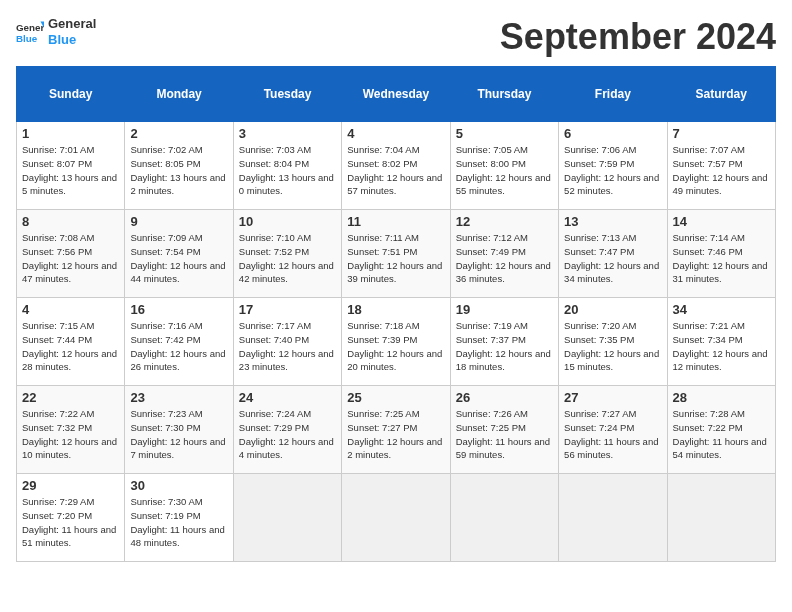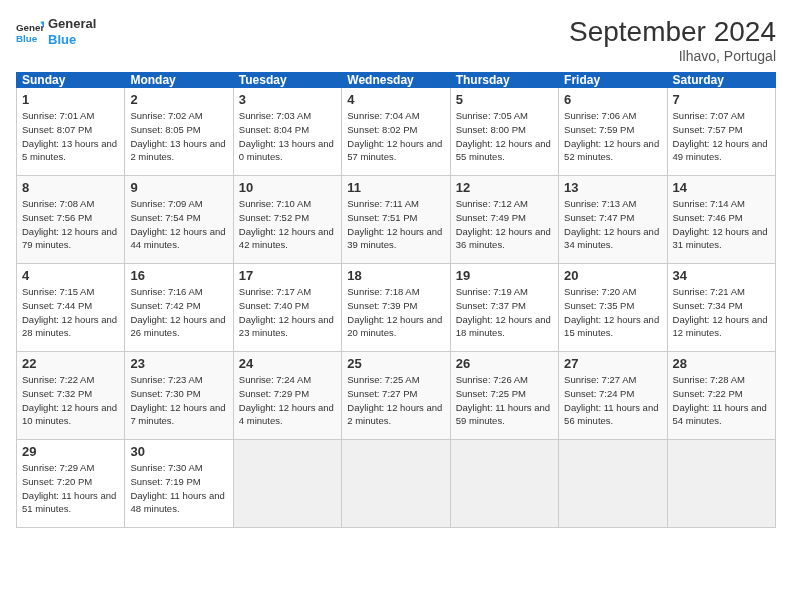--- a/index.html
+++ b/index.html
@@ -22,38 +22,38 @@
       gap: 4px;
     }
     .logo-icon {
       width: 28px;
       height: 28px;
     }
     .title-block {
       text-align: right;
     }
     .month-title {
-      font-size: 28px;
-      font-weight: normal;
+      font-size: 36px;
+      font-weight: bold;
       color: #333;
     }
     .location {
       font-size: 14px;
       color: #555;
     }
     table {
       width: 100%;
       border-collapse: collapse;
       font-size: 10.5px;
     }
     thead tr th {
       background-color: #1565C0;
       color: #fff;
-      text-align: left;
-      padding: 0 5px;
+      text-align: center;
+      padding: 20px 5px;
       font-size: 12px;
       font-weight: bold;
       border: 1px solid #1565C0;
     }
     tbody tr td {
       border: 1px solid #ccc;
       vertical-align: top;
       padding: 4px 5px;
       width: calc(100% / 7);
       min-height: 80px;
@@ -89,21 +89,20 @@
       <text x="0" y="34" font-size="14" font-weight="bold" fill="#2196F3">Blue</text>
       <polygon points="35,5 45,5 40,14" fill="#2196F3"></polygon>
     </svg>
     <div>
       <div style="font-size:13px;font-weight:bold;color:#333;line-height:1.2;">General</div>
       <div style="font-size:13px;font-weight:bold;color:#2196F3;line-height:1.2;">Blue</div>
     </div>
   </div>
   <div class="title-block">
     <div class="month-title">September 2024</div>
-    <div class="location">Ilhavo, Portugal</div>
   </div>
 </div>
 
 <table>
   <thead>
     <tr>
       <th>Sunday</th>
       <th>Monday</th>
       <th>Tuesday</th>
       <th>Wednesday</th>
@@ -170,21 +169,21 @@
             <div>Daylight: 12 hours and 49 minutes.</div>
           </div>
         </td>
       </tr>
       <tr>
         <td>
           <span class="day-num">8</span>
           <div class="day-info">
             <div>Sunrise: 7:08 AM</div>
             <div>Sunset: 7:56 PM</div>
-            <div>Daylight: 12 hours and 79 minutes.</div>
+            <div>Daylight: 12 hours and 47 minutes.</div>
           </div>
         </td>
         <td>
           <span class="day-num">9</span>
           <div class="day-info">
             <div>Sunrise: 7:09 AM</div>
             <div>Sunset: 7:54 PM</div>
             <div>Daylight: 12 hours and 44 minutes.</div>
           </div>
         </td>

